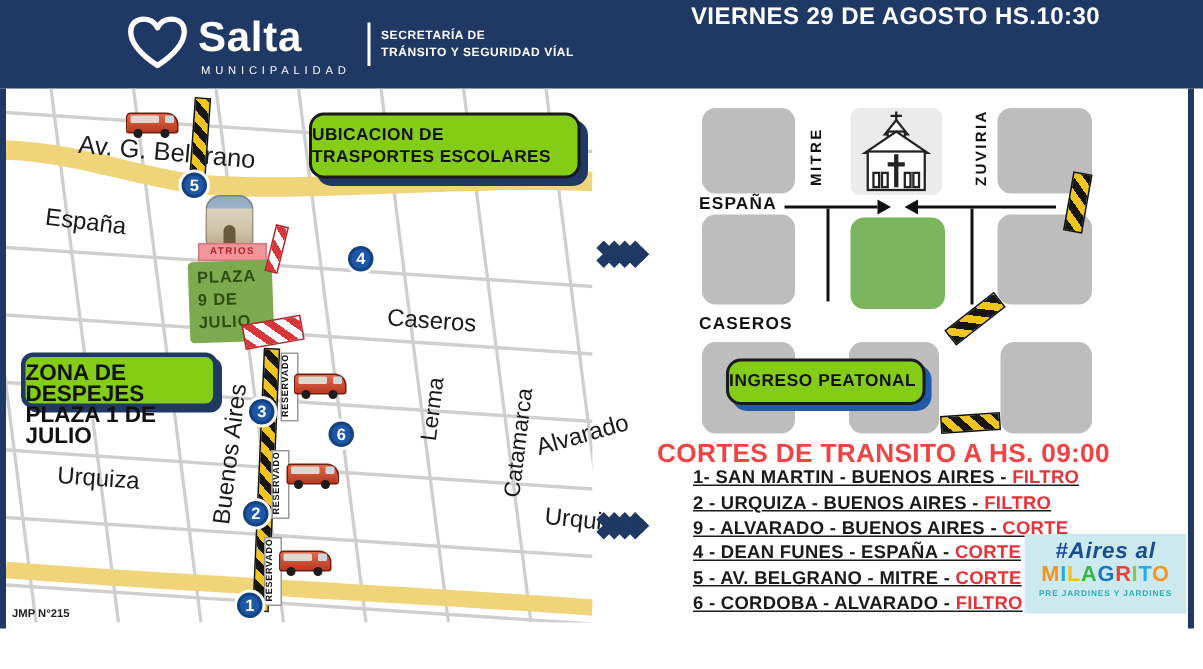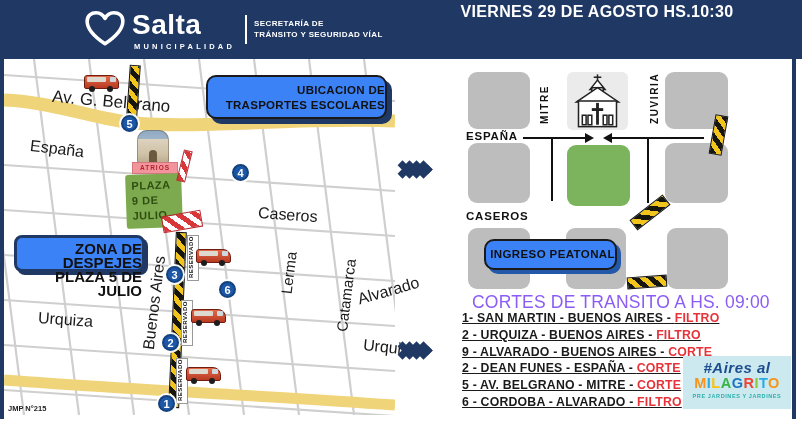--- a/index.html
+++ b/index.html
@@ -5,21 +5,21 @@
   * { margin:0; padding:0; box-sizing:border-box; }
   body { background:#fff; }
   .page {
     position:relative; width:802px; height:446px; overflow:hidden;
     background:#fff; font-family:"Liberation Sans", sans-serif;
   }
   
   .header { position:absolute; left:0; top:0; width:802px; height:59px; background:#1f3864; }
   .heart { position:absolute; left:84px; top:10px; width:42px; height:38px; }
   .brand-name { position:absolute; left:132px; top:9px; color:#fff; font-size:28px; font-weight:bold; letter-spacing:0.5px; }
-  .brand-muni { position:absolute; left:134px; top:42px; color:#fff; font-size:7.5px; font-weight:bold; letter-spacing:3.2px; }
+  .brand-muni { position:absolute; left:134px; top:42px; color:#fff; font-size:7.5px; font-weight:normal; letter-spacing:3.2px; }
   .brand-divider { position:absolute; left:245px; top:15px; width:2px; height:29px; background:#ffffff; }
   .brand-secretaria { position:absolute; left:254px; top:18px; color:#fff; font-size:8px; font-weight:bold; letter-spacing:0.4px; line-height:11px; }
   .header-title-box { position:absolute; left:372px; right:8px; top:0; text-align:center; color:#fff; }
   .header-title { margin-top:8px; font-size:19px; font-weight:bold; letter-spacing:0.3px; }
   .header-date { margin-top:3px; font-size:16px; font-weight:bold; letter-spacing:0.3px; transform:translateX(14px); }
   
   .edge-left  { position:absolute; left:0; top:59px; width:4px;  height:360px; background:#1f3864; }
   .edge-right { position:absolute; left:792px; top:59px; width:4px; height:360px; background:#1f3864; }
   
   .map-bg { position:absolute; left:4px; top:59px; width:391px; height:356px; z-index:0; }
@@ -47,21 +47,21 @@
   .reservado { position:absolute; width:12px; background:#fff; border:1px solid #999;
             color:#111; font-size:6px; font-weight:bold; writing-mode:vertical-rl; transform:rotate(180deg);
             text-align:center; letter-spacing:0.5px; padding:2px 0; z-index:3; }
   .van { position:absolute; width:35px; height:19px; z-index:4; }
   .van .b { position:absolute; left:0; right:0; top:2px; bottom:3px;
             background:linear-gradient(#e06a4a,#b93a22); border:1px solid #6f1d10; border-radius:3px 8px 2px 2px; }
   .van .w { position:absolute; top:4px; left:3px; width:19px; height:5px; background:#ded9cf; border-radius:1px; }
   .van .f { position:absolute; top:4px; right:3px; width:6px; height:5px; background:#cfd8df; border-radius:1px; }
   .van .w1,.van .w2 { position:absolute; bottom:0; width:6px; height:6px; background:#1d1d1d; border-radius:50%; }
   .van .w1 { left:5px; } .van .w2 { right:6px; }
-  .callout { position:absolute; background:#3b82f6; z-index:6; text-align:right; font-weight:bold; color:#111; }
+  .callout { position:absolute; background:#84cc16; z-index:6; text-align:left; font-weight:bold; color:#111; }
   .callout-ubicacion { left:206px; top:75px; width:181px; height:44px; border:2px solid #1a1a1a;
             border-radius:10px; box-shadow:5px 5px 0 #1f3864; font-size:11.5px; line-height:15px; padding-top:6px; letter-spacing:0.3px; }
   .callout-zona { left:14px; top:235px; width:131px; height:37px; border:3px solid #1f3864;
             border-radius:8px; box-shadow:3px 3px 0 #1f3864; font-size:15px; line-height:14px; padding-top:4px; }
   .map-footnote { position:absolute; left:8px; top:404px; font-size:7.5px; font-weight:bold; color:#222; z-index:2; }
   
   .chevrons { position:absolute; display:flex; z-index:5; }
   .chev { width:13px; height:13px; border-top:7px solid #1f3864; border-right:7px solid #1f3864;
           transform:rotate(45deg); }
   .chev + .chev { margin-left:-6px; }
@@ -75,21 +75,21 @@
   .dlabel { position:absolute; color:#111; font-size:11.5px; font-weight:bold; letter-spacing:0.8px; z-index:2; }
   .hline { position:absolute; height:2px; background:#111; z-index:2; }
   .vline { position:absolute; width:2px; background:#111; z-index:2; }
   .arr-r { position:absolute; width:0; height:0; border-top:5px solid transparent; border-bottom:5px solid transparent;
            border-left:9px solid #111; z-index:2; }
   .arr-l { position:absolute; width:0; height:0; border-top:5px solid transparent; border-bottom:5px solid transparent;
            border-right:9px solid #111; z-index:2; }
   .callout-ingreso { left:484px; top:239px; width:133px; height:31px; border:2px solid #1a1a1a;
            border-radius:10px; box-shadow:4px 4px 0 #2458a8; font-size:11.5px; line-height:26px; letter-spacing:0.4px; }
   
-  .cortes-title { position:absolute; left:472px; top:292px; font-size:17.5px; font-weight:normal; color:#8b5cf6; letter-spacing:0.2px; z-index:2; }
+  .cortes-title { position:absolute; left:438px; top:292px; font-size:17.5px; font-weight:bold; color:#ef4444; letter-spacing:0.2px; z-index:2; }
   .cortes-list { position:absolute; left:462px; top:310px; z-index:2; }
   .corte-item { height:16.8px; line-height:16.8px; font-size:12.3px; font-weight:bold; color:#1a1a1a; white-space:nowrap; letter-spacing:0.2px;text-decoration:underline; }
   
   .badge { position:absolute; left:683px; top:356px; width:108px; height:53px; background:#cbe9ef; z-index:3; text-align:center; }
   .badge-hashtag { margin-top:3px; font-size:15px; font-weight:bold; font-style:italic; color:#1c4e8f; letter-spacing:0.5px; }
   .badge-word { font-size:14.5px; font-weight:bold; letter-spacing:0.5px; line-height:15px; }
   .badge-tagline { margin-top:2px; font-size:5.5px; font-weight:bold; color:#2ab0ad; letter-spacing:0.6px; }
   
   .footer { position:absolute; left:0; top:419px; width:802px; height:27px; background:#1f3864;
             color:#fff; font-size:15px; font-weight:bold; text-align:center; line-height:27px; letter-spacing:0.4px; }
@@ -202,21 +202,21 @@
   <div class="marker" style="left:219px; top:281px;">6</div>
   <div class="marker" style="left:162px; top:334px;">2</div>
   <div class="marker" style="left:158px; top:395px;">1</div>
 
   <div class="callout callout-ubicacion">
     <div>UBICACION DE</div>
     <div>TRASPORTES ESCOLARES</div>
   </div>
   <div class="callout callout-zona">
     <div>ZONA DE DESPEJES</div>
-    <div>PLAZA 5 DE JULIO</div>
+    <div>PLAZA 1 DE JULIO</div>
   </div>
   <div class="map-footnote">JMP N°215</div>
 
   <div class="chevrons" style="left:396px; top:163px;">
     <span class="chev"></span>
       <span class="chev"></span>
       <span class="chev"></span>
       <span class="chev"></span>
   </div>
   <div class="chevrons" style="left:396px; top:344px;">
@@ -269,21 +269,21 @@
   <div class="stripeBY" style="left:629px; top:206px; width:42px; height:13px; transform:rotate(-38deg);"></div>
   <div class="stripeBY" style="left:627px; top:276px; width:40px; height:12px; transform:rotate(-4deg);"></div>
 
   <div class="callout callout-ingreso">INGRESO PEATONAL</div>
 
   <div class="cortes-title">CORTES DE TRANSITO A HS. 09:00</div>
   <div class="cortes-list" id="cortes-list">
       <div class="corte-item"><span>1- SAN MARTIN - BUENOS AIRES - </span><span style="color: rgb(230, 50, 56);">FILTRO</span></div>
       <div class="corte-item"><span>2 - URQUIZA - BUENOS AIRES - </span><span style="color: rgb(230, 50, 56);">FILTRO</span></div>
       <div class="corte-item"><span>9 - ALVARADO - BUENOS AIRES - </span><span style="color: rgb(230, 50, 56);">CORTE</span></div>
-      <div class="corte-item"><span>2 - DEAN FUNES - ESPAÑA - </span><span style="color: rgb(230, 50, 56);">CORTE</span></div>
+      <div class="corte-item"><span>4 - DEAN FUNES - ESPAÑA - </span><span style="color: rgb(230, 50, 56);">CORTE</span></div>
       <div class="corte-item"><span>5 - AV. BELGRANO - MITRE - </span><span style="color: rgb(230, 50, 56);">CORTE</span></div>
       <div class="corte-item"><span>6 - CORDOBA - ALVARADO - </span><span style="color: rgb(230, 50, 56);">FILTRO</span></div>
     </div>
 
   <div class="badge">
     <div class="badge-hashtag">#Aires al</div>
     <div class="badge-word" id="milagrito-word"><span style="color: rgb(247, 148, 29);">M</span><span style="color: rgb(41, 171, 226);">I</span><span style="color: rgb(253, 192, 15);">L</span><span style="color: rgb(57, 181, 74);">A</span><span style="color: rgb(28, 117, 188);">G</span><span style="color: rgb(239, 65, 54);">R</span><span style="color: rgb(141, 198, 63);">I</span><span style="color: rgb(41, 171, 226);">T</span><span style="color: rgb(247, 148, 29);">O</span></div>
     <div class="badge-tagline">PRE JARDINES Y JARDINES</div>
   </div>
 

